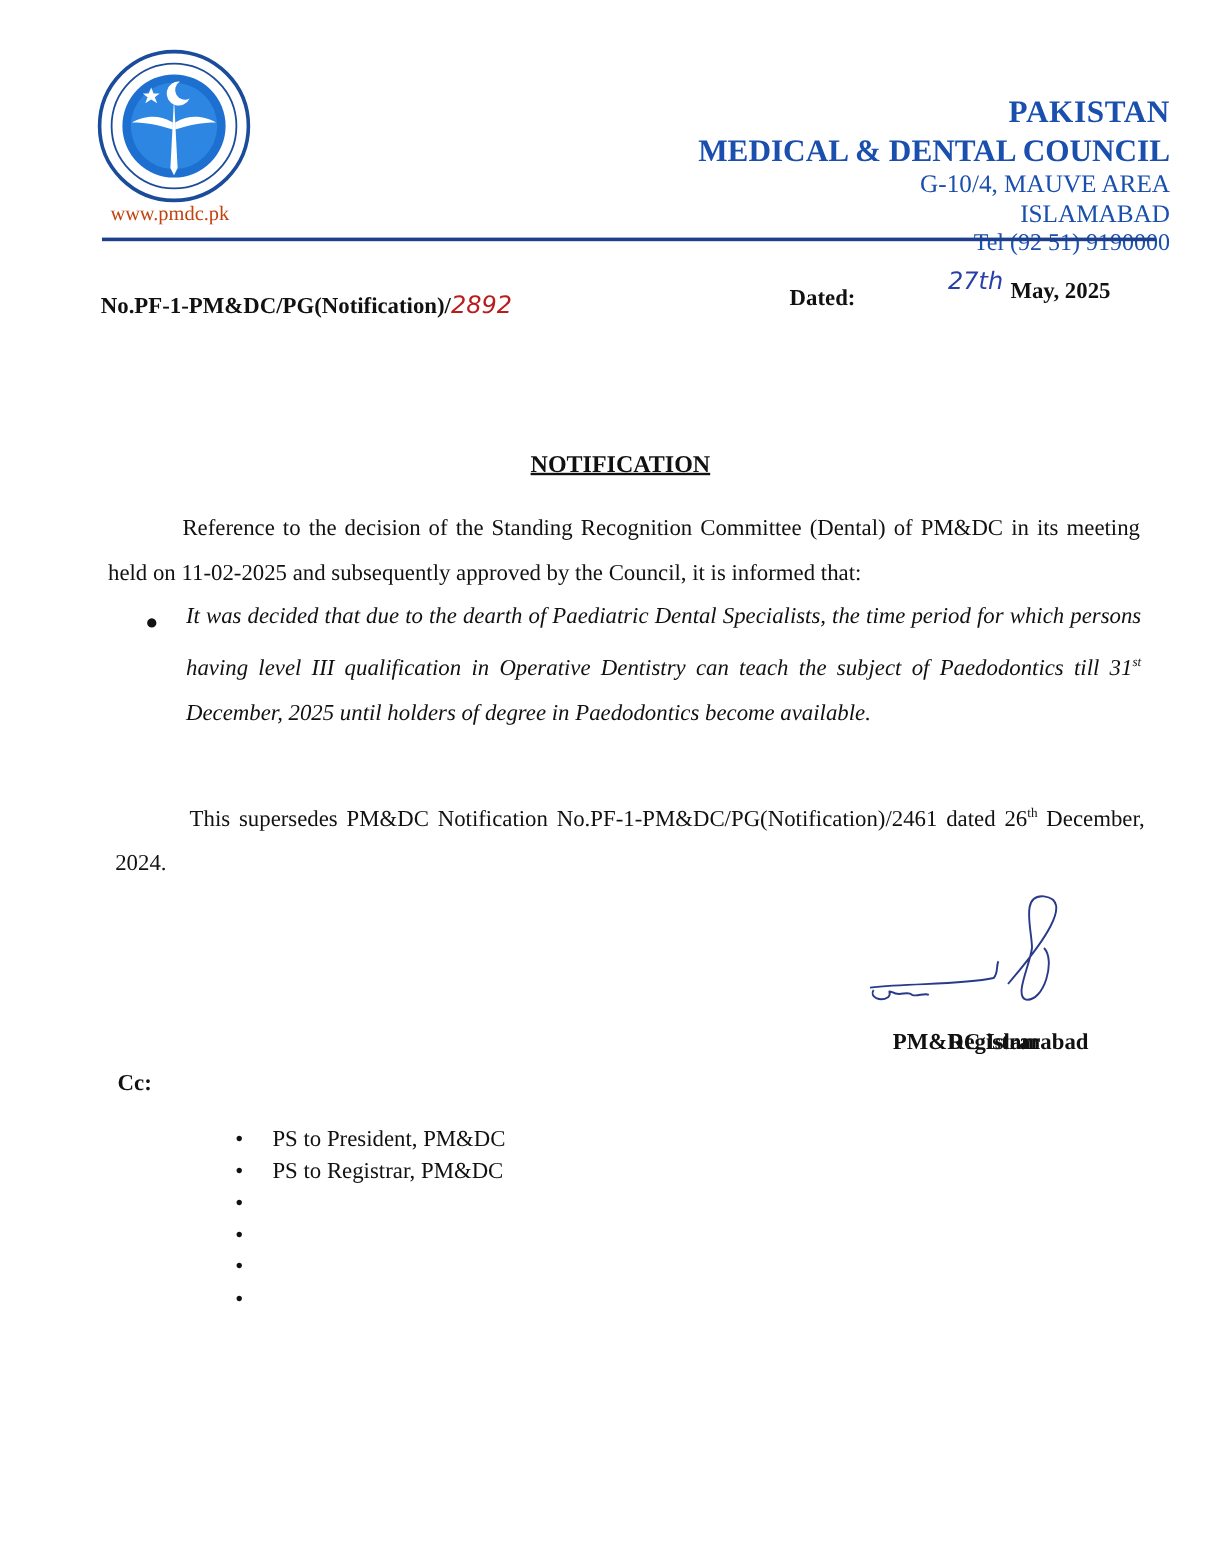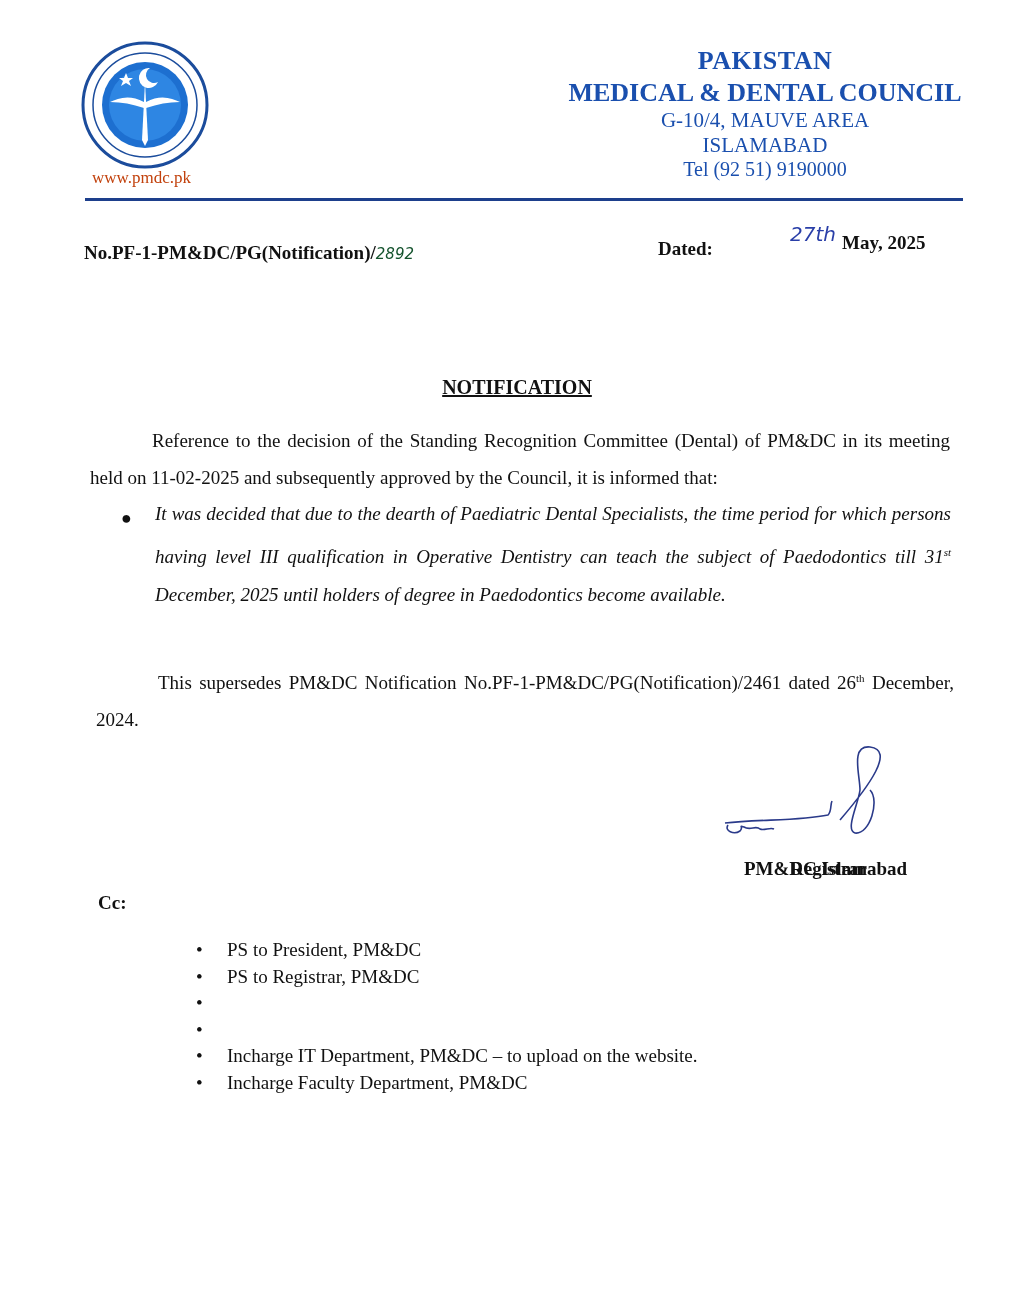--- a/index.html
+++ b/index.html
@@ -1,29 +1,29 @@
 <!DOCTYPE html>
 <html><head>
 <meta charset="utf-8">
 <style>
   html, body { margin:0; padding:0; background:#ffffff; }
   body { width:1024px; height:1297px; position:relative; overflow:hidden;
          font-family:"Liberation Serif", "DejaVu Serif", serif; color:#111; }
   .abs { position:absolute; }
   .logo { left:80px; top:40px; width:130px; height:130px; }
   .web { left:92px; top:168px; font-size:17px; color:#c2410c; }
-  .hdr { left:555px; width:420px; text-align:center; color:#1a4fae; }
+  .hdr { left:555px; width:420px; text-align:right; color:#1a4fae;margin-top:33px; }
   .h1 { top:46px; font-size:26px; font-weight:bold; letter-spacing:0.5px; }
   .h2 { top:78px; font-size:26px; font-weight:bold; }
   .h3 { top:108px; font-size:21px; }
   .h4 { top:133px; font-size:21px; }
   .h5 { top:158px; font-size:20px; }
   .rule { left:85px; top:198px; width:878px; height:3px; background:#1d3f8c; }
   .ref { left:84px; top:242px; font-size:19px; font-weight:bold; }
-  .hand { color:#14532d; font-family:"DejaVu Sans", sans-serif; font-weight:normal; font-style:italic; font-size:15px; }
+  .hand { color:#b91c1c; font-family:"DejaVu Sans", sans-serif; font-weight:normal; font-style:italic; font-size:20px; }
   .dated { left:658px; top:238px; font-size:19px; font-weight:bold; }
   .date-hand { left:790px; top:222px; font-size:20px; color:#2a3fa8; font-style:italic; font-family:"DejaVu Sans", sans-serif; }
   .date-rest { left:842px; top:232px; font-size:19px; font-weight:bold; }
   .title { left:0; width:1034px; text-align:center; top:376px; font-size:20px; font-weight:bold; text-decoration:underline; }
   .para { left:90px; width:860px; font-size:19px; line-height:37px; text-align:justify; }
   .p1 { top:422px; text-indent:62px; }
   .bullet-dot { left:121px; top:508px; font-size:18px; }
   .bul { left:155px; width:796px; top:495px; font-size:19px; line-height:38px; font-style:italic; text-align:justify; }
   .p2 { left:96px; width:858px; top:660px; font-size:19px; line-height:37px; text-indent:62px; text-align:justify; }
   sup { font-size:11px; }
@@ -79,15 +79,15 @@
 </svg>
 <div class="abs reg">Registrar</div>
 <div class="abs reg2">PM&amp;DC Islamabad</div>
 
 <div class="abs cc">Cc:</div>
 <ul class="abs cclist">
   <li><span class="dot">•</span><span>PS to President, PM&amp;DC</span></li>
   <li><span class="dot">•</span><span>PS to Registrar, PM&amp;DC</span></li>
   <li><span class="dot">•</span></li>
   <li><span class="dot">•</span></li>
-  <li><span class="dot">•</span><span>Incharge IT Department, PM&amp;DC – to upload on the website.</span></li>
-  <li><span class="dot">•</span><span>Incharge Faculty Department, PM&amp;DC</span></li>
+  <li><span class="dot">•</span></li>
+  <li><span class="dot">•</span></li>
 </ul>
 
 </body></html>

